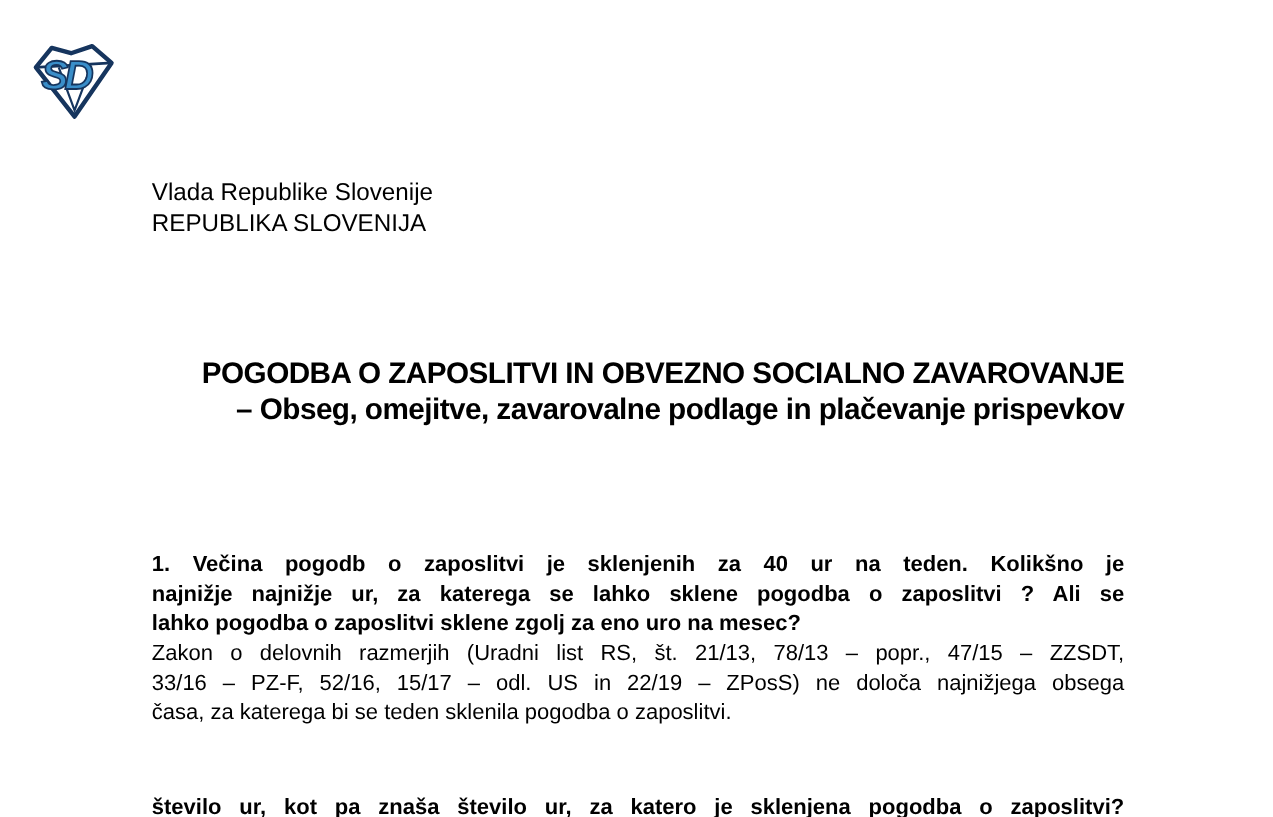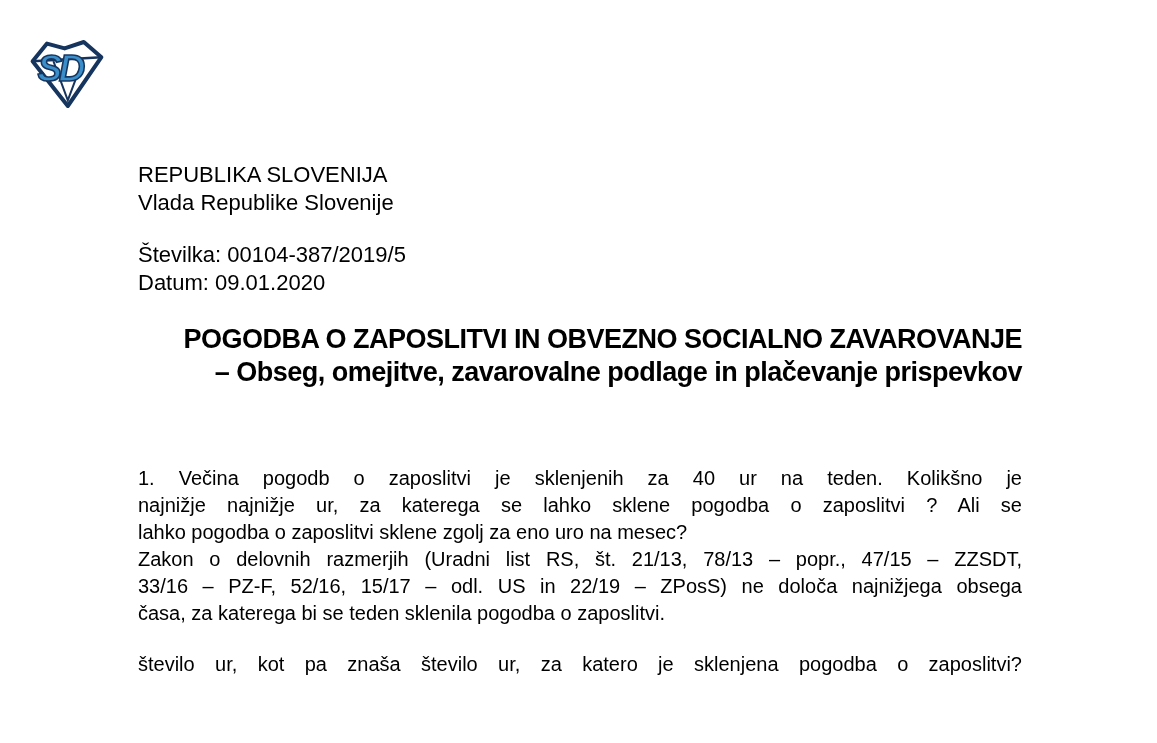--- a/index.html
+++ b/index.html
@@ -43,45 +43,41 @@
     font-weight:bold;
     font-size:27px;line-height:33px;
     letter-spacing:-0.5px;
   }
   .tline{white-space:nowrap;}
   .body-flow{
     position:absolute;left:138px;top:441px;width:884px;
     font-size:20px;line-height:27px;
   }
   .jline{text-align:justify;text-align-last:justify;}
-  .bold{font-weight:normal;}
+  .bold{font-weight:bold;margin-top:35px;}
   .italic{font-style:italic;}
   .gap{height:24px;}
 </style>
 </head>
 <body>
 
 <div class="page">
 
   <svg class="logo" viewBox="0 0 100 94" aria-hidden="true">
     <path d="M7,31 L25,9 L47,15 L71,7 L93,26 L51,87 Z" fill="#ffffff" stroke-width="5" stroke-linejoin="round" stroke="#16355e"></path>
     <path d="M7,31 L93,26" fill="none" stroke="#16355e" stroke-width="3"></path>
     <path d="M33,31 L51,80 L70,29" fill="none" stroke="#16355e" stroke-width="2.5"></path>
     <text class="letters" x="13" y="56" fill="#3a8ec9">SD</text>
   </svg>
 
   <div class="letterhead">
+    <div>Vlada Republike Slovenije</div>
     <div>REPUBLIKA SLOVENIJA</div>
-    <div>Vlada Republike Slovenije</div>
   </div>
 
-  <div class="meta">
-    <div>Številka: 00104-387/2019/5</div>
-    <div>Datum: 09.01.2020</div>
-  </div>
 
   <div class="doc-title">
     <div class="tline">POGODBA O ZAPOSLITVI IN OBVEZNO SOCIALNO ZAVAROVANJE</div>
     <div class="tline">– Obseg, omejitve, zavarovalne podlage in plačevanje prispevkov</div>
   </div>
 
   <div class="body-flow">
 
 
     <div class="gap"></div>

